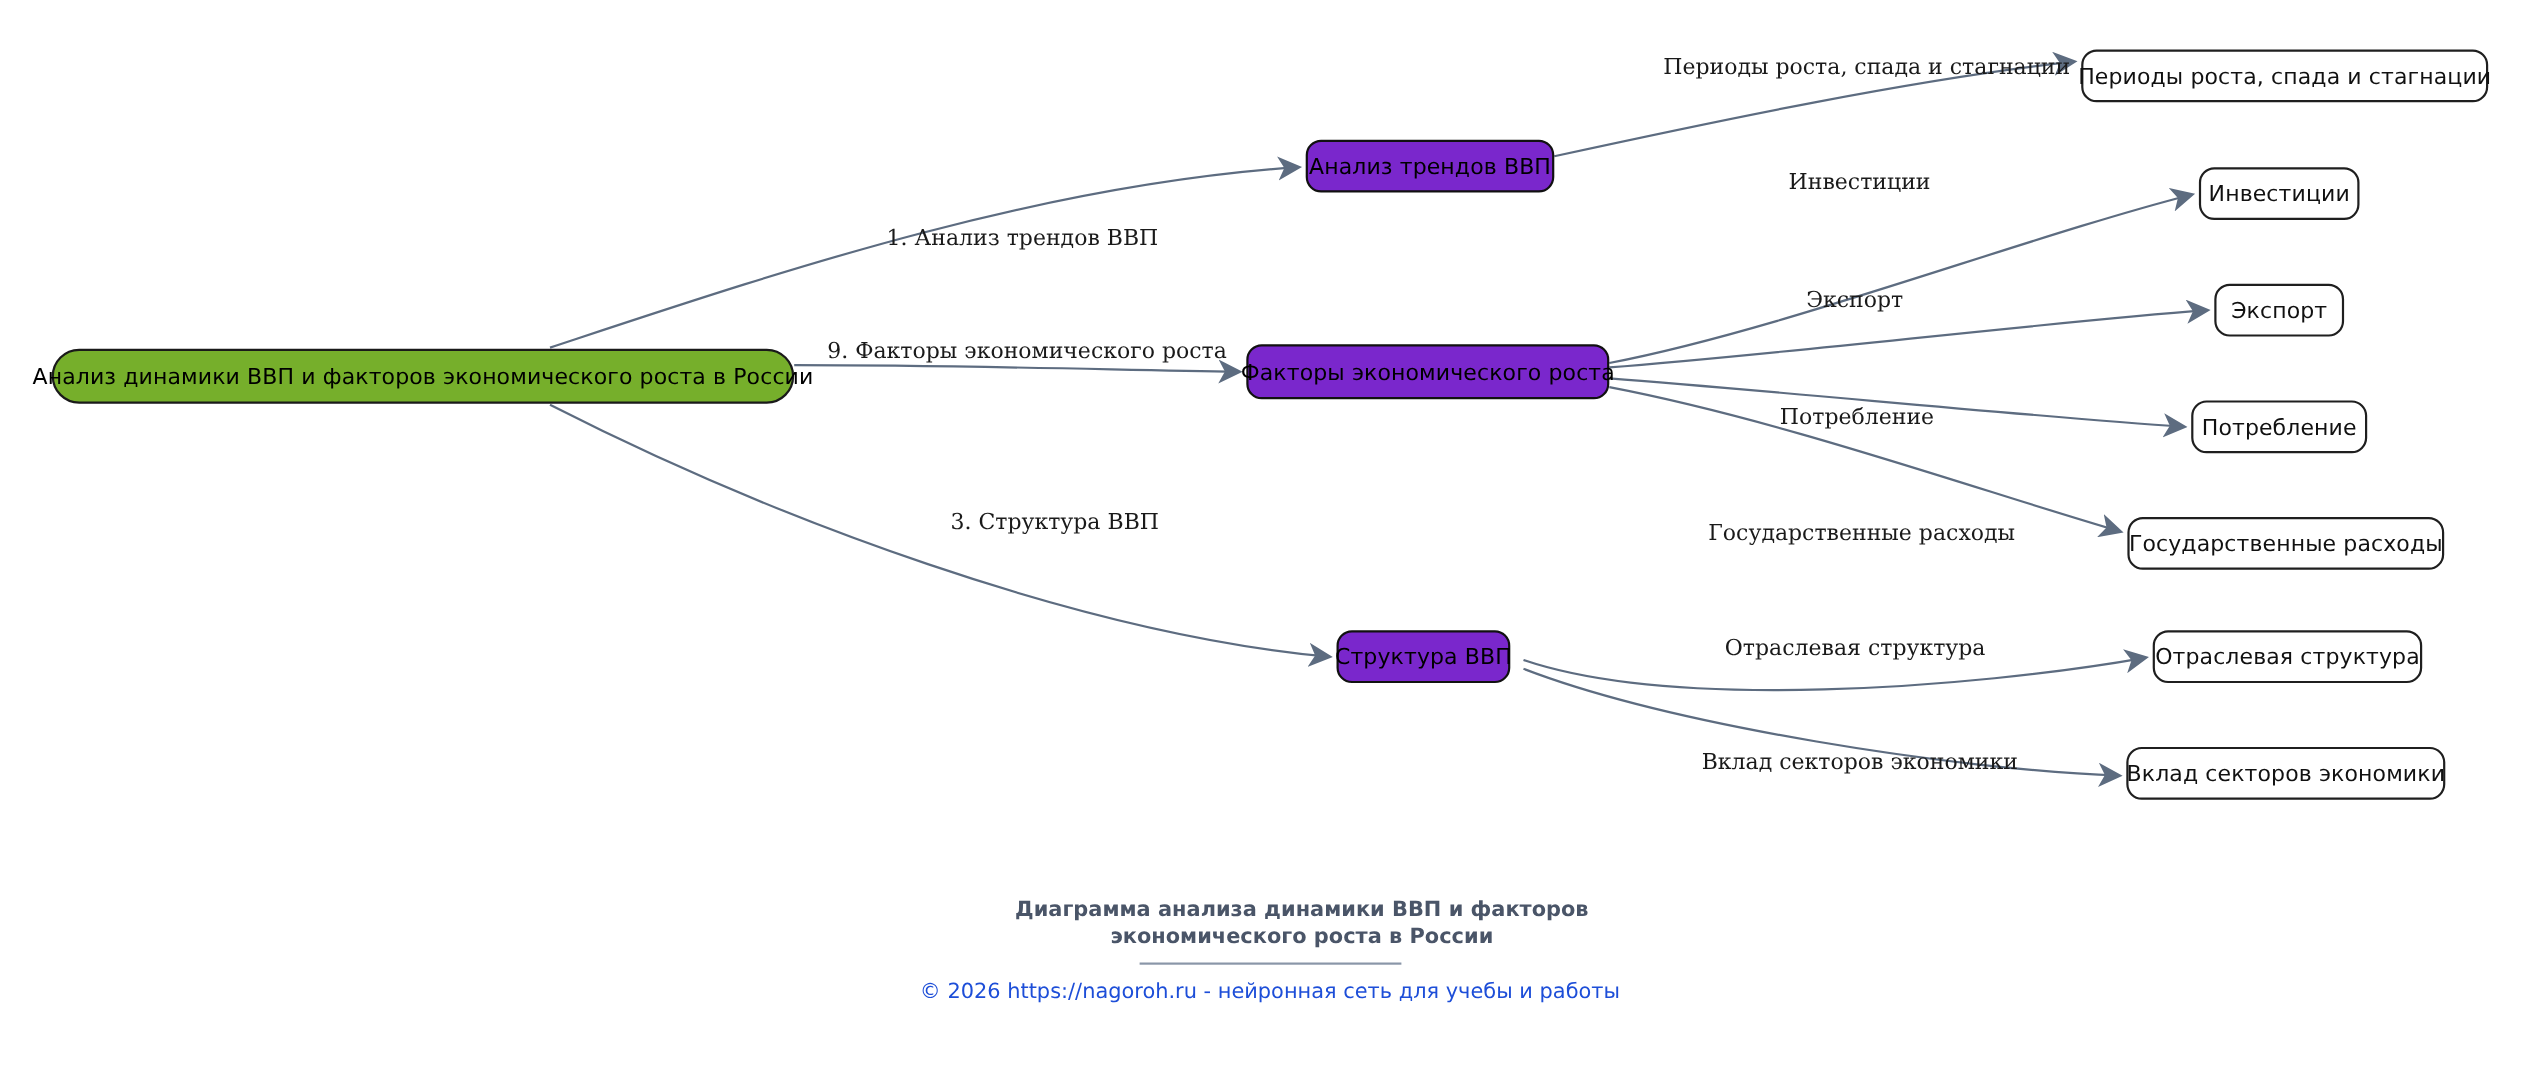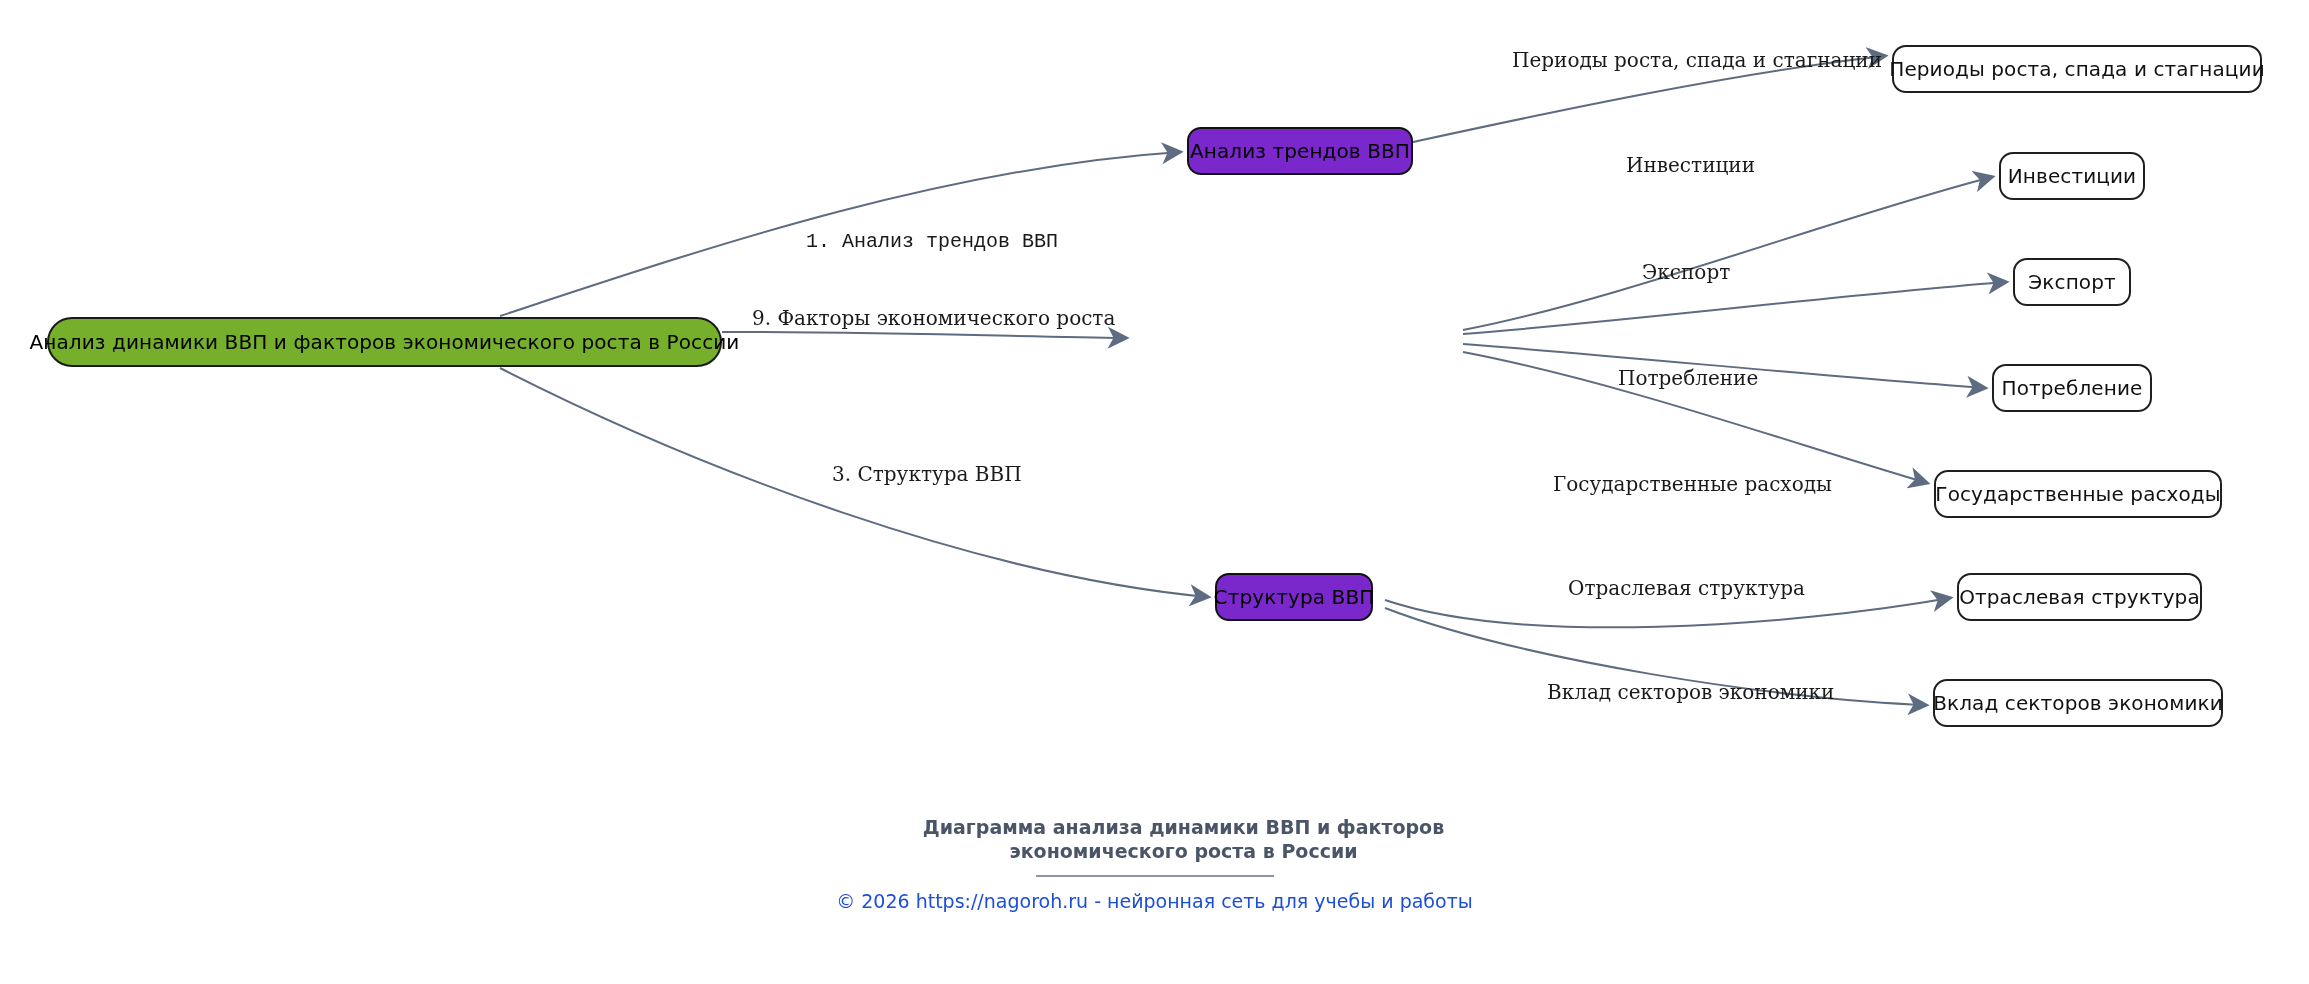--- a/index.html
+++ b/index.html
@@ -124,27 +124,30 @@
     </g>
   </svg>
 
   <div class="node node-branch" style="left:1187px; top:127px; width:226px; height:48px;">
     <span>Анализ трендов ВВП</span>
   </div>
 
   <div class="node node-root" style="left:47px; top:317px; width:675px; height:50px;">
     <span>Анализ динамики ВВП и факторов экономического роста в России</span>
   </div>
-  <div class="edge-label" style="left:806px; top:232px;font-family:Liberation Mono, monospace;">1. Анализ трендов ВВП</div>
+  <div class="edge-label" style="left:806px; top:206px;">1. Анализ трендов ВВП</div>
 
   <div class="node node-leaf" style="left:1892px; top:45px; width:370px; height:48px;">
     <span>Периоды роста, спада и стагнации</span>
   </div>
   <div class="edge-label" style="left:1512px; top:50px;">Периоды роста, спада и стагнации</div>
 
+  <div class="node node-branch" style="left:1133px; top:313px; width:330px; height:50px;">
+    <span>Факторы экономического роста</span>
+  </div>
   <div class="edge-label" style="left:752px; top:308px;">9. Факторы экономического роста</div>
 
   <div class="node node-leaf" style="left:1999px; top:152px; width:146px; height:48px;">
     <span>Инвестиции</span>
   </div>
   <div class="edge-label" style="left:1626px; top:155px;">Инвестиции</div>
 
   <div class="node node-leaf" style="left:2013px; top:258px; width:118px; height:48px;">
     <span>Экспорт</span>
   </div>
@@ -156,21 +159,21 @@
   <div class="edge-label" style="left:1618px; top:368px;">Потребление</div>
 
   <div class="node node-leaf" style="left:1934px; top:470px; width:288px; height:48px;">
     <span>Государственные расходы</span>
   </div>
   <div class="edge-label" style="left:1553px; top:474px;">Государственные расходы</div>
 
   <div class="node node-branch" style="left:1215px; top:573px; width:158px; height:48px;">
     <span>Структура ВВП</span>
   </div>
-  <div class="edge-label" style="left:832px; top:464px;text-align:center;">3. Структура ВВП</div>
+  <div class="edge-label" style="left:864px; top:464px;text-align:center;">3. Структура ВВП</div>
 
   <div class="node node-leaf" style="left:1957px; top:573px; width:245px; height:48px;">
     <span>Отраслевая структура</span>
   </div>
   <div class="edge-label" style="left:1568px; top:578px;">Отраслевая структура</div>
 
   <div class="node node-leaf" style="left:1933px; top:679px; width:290px; height:48px;">
     <span>Вклад секторов экономики</span>
   </div>
   <div class="edge-label" style="left:1547px; top:682px;">Вклад секторов экономики</div>

